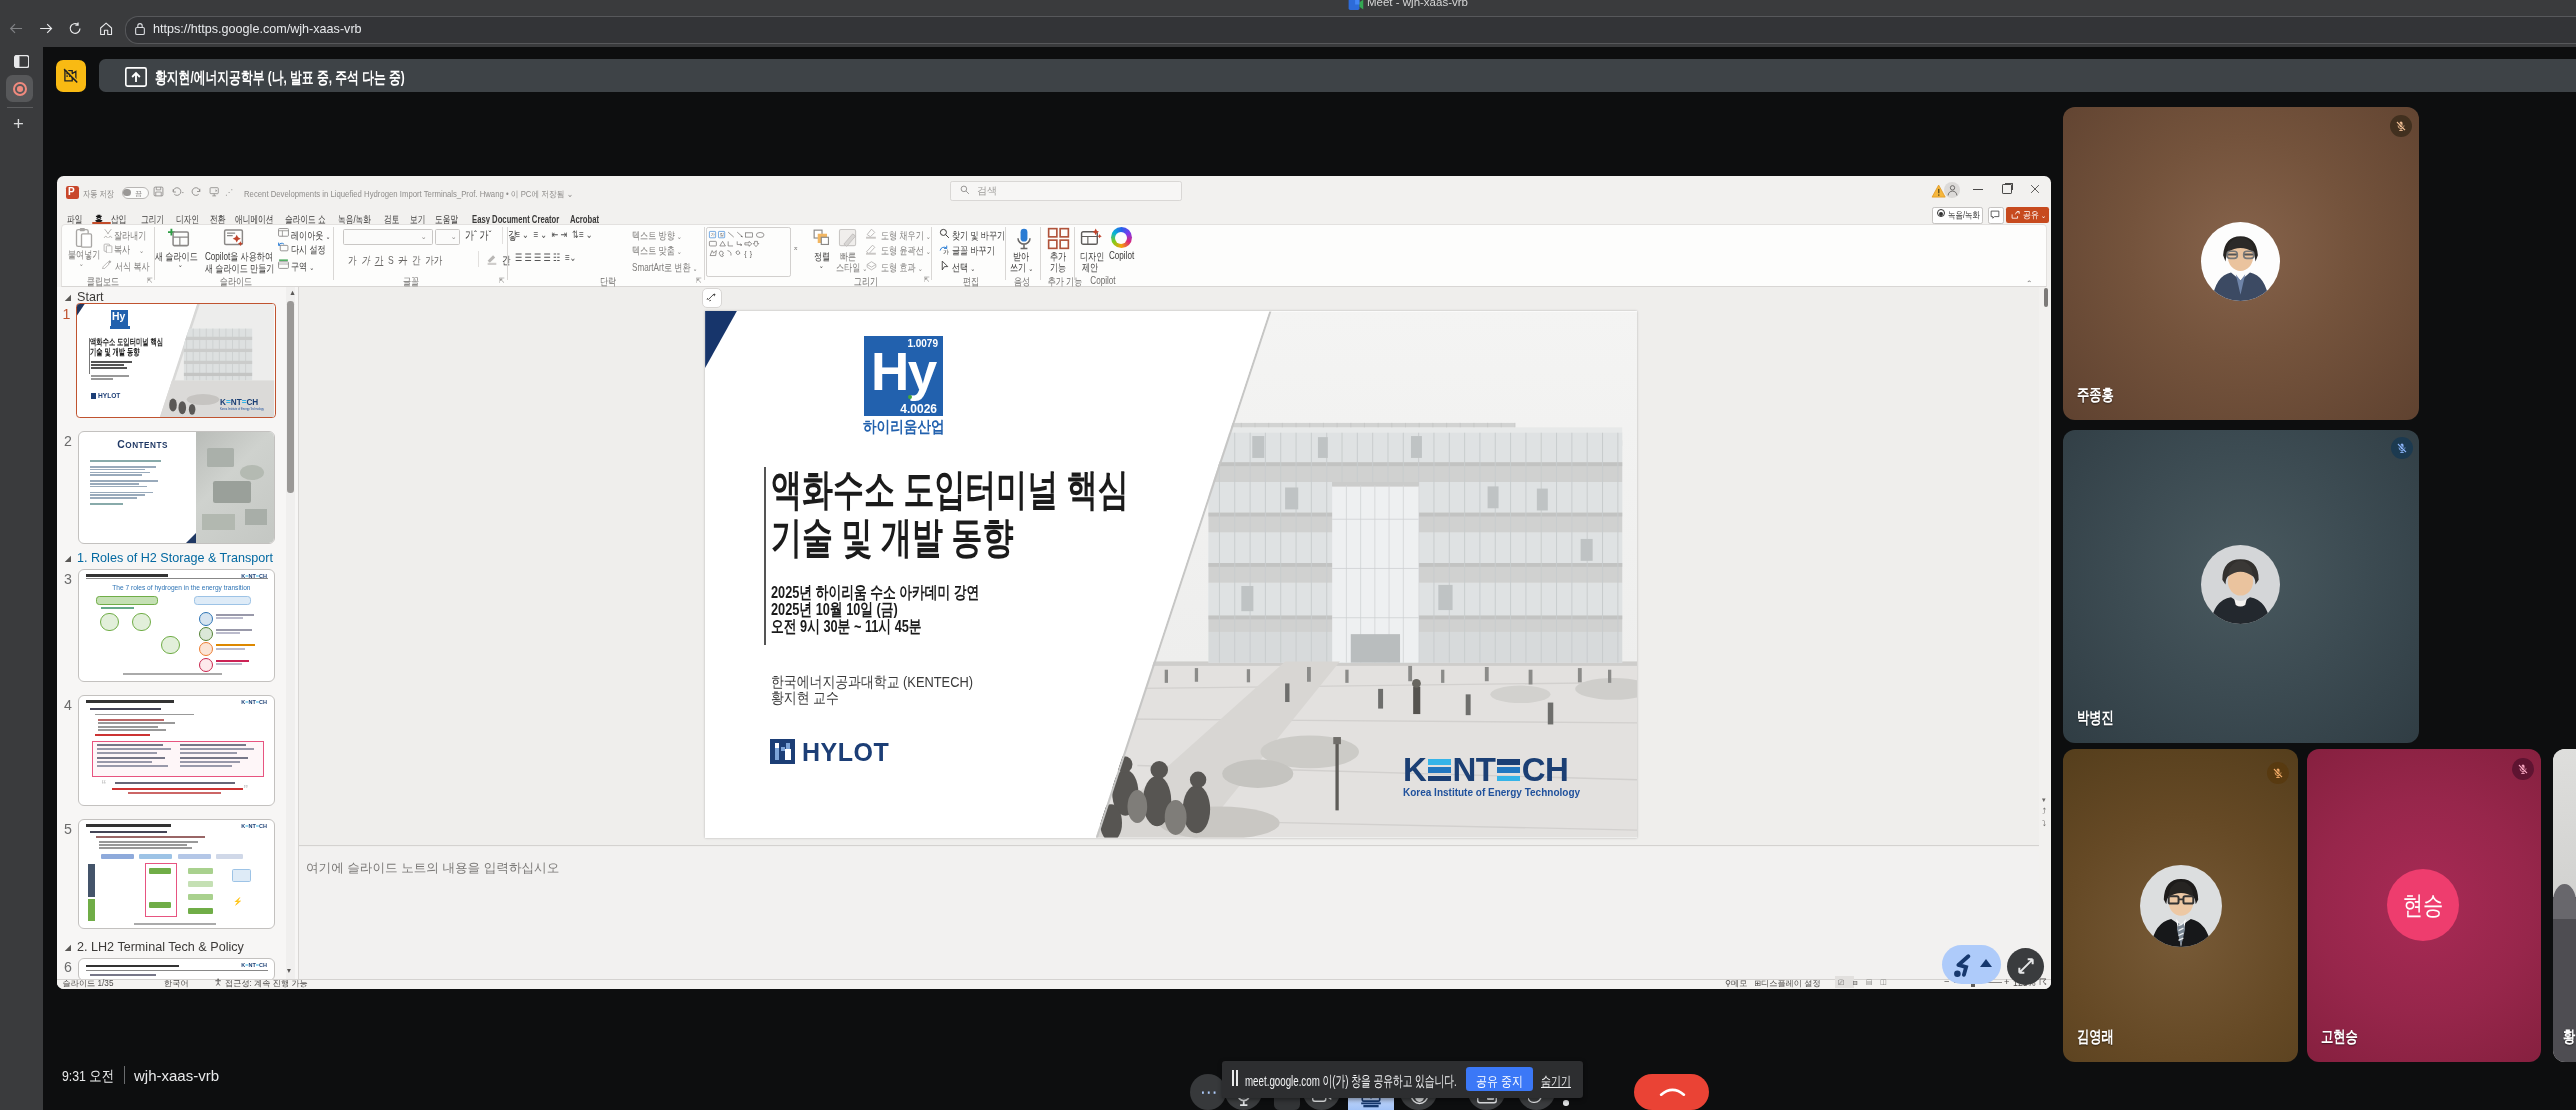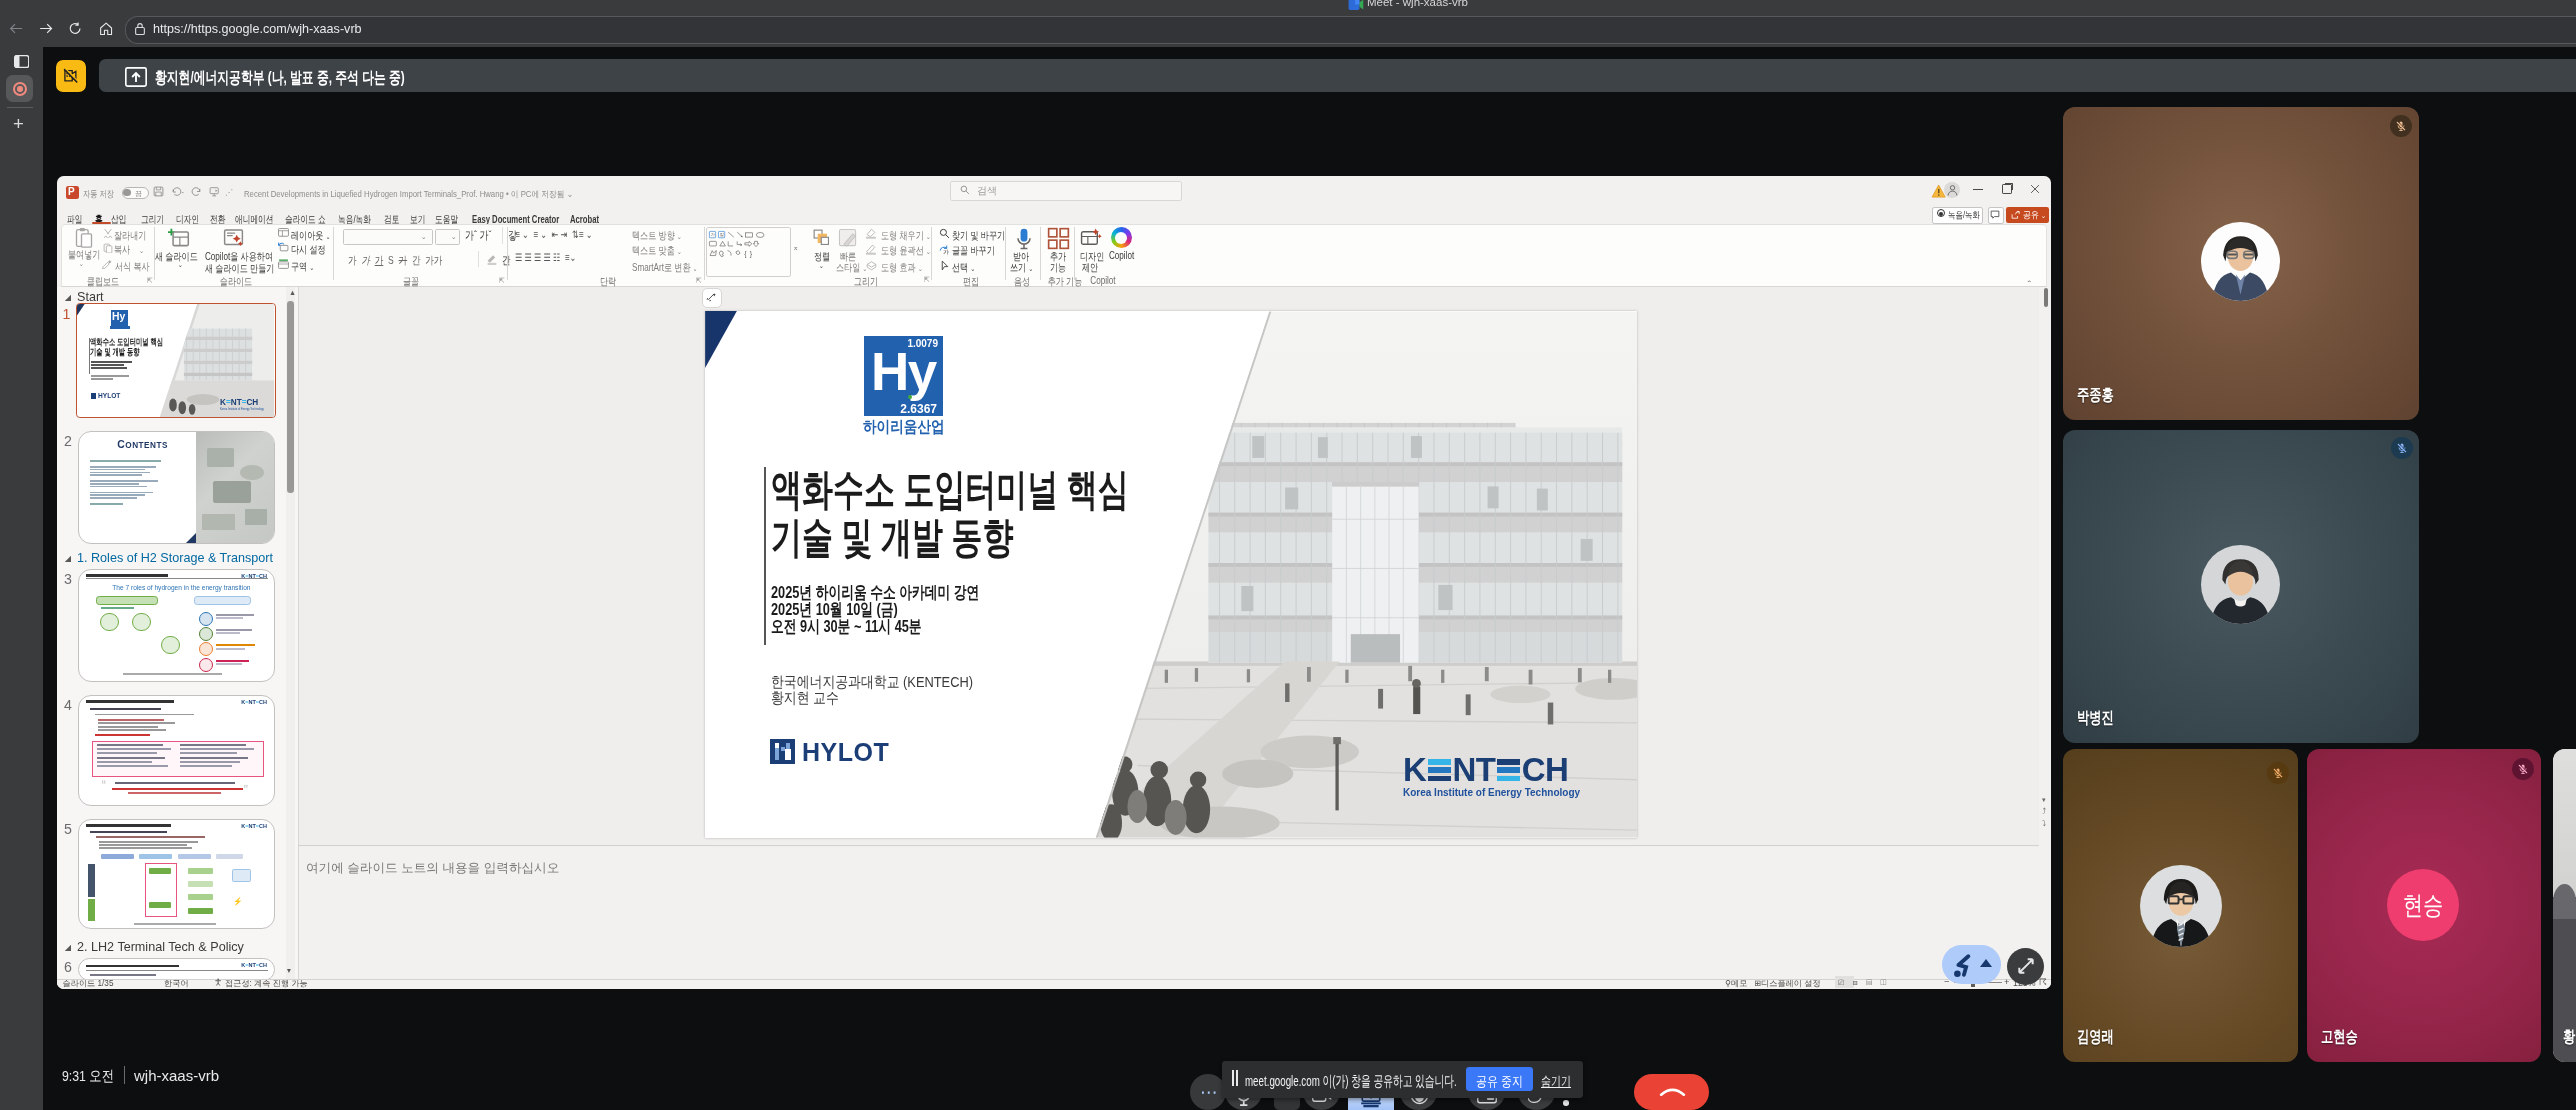--- a/index.html
+++ b/index.html
@@ -1,21 +1,21 @@
 <!DOCTYPE html>
 <html style="font-size:8.8px"><head><meta charset="utf-8">
 <style>
 html,body{margin:0;padding:0;background:#0d0e0f;}
 #page{position:relative;width:2576px;height:1110px;background:#0d0e0f;overflow:hidden;
   font-family:"Liberation Sans",sans-serif;-webkit-font-smoothing:antialiased;}
 .a{position:absolute;}
 .tile{position:absolute;border-radius:12px;overflow:hidden;}
 .tname{position:absolute;left:14.2px;bottom:14.2px;color:#fff;font-size:16.4px;font-weight:bold;text-shadow:0 0.5px 1.6px rgba(0,0,0,.5);white-space:nowrap;transform:scaleX(.75);transform-origin:0 50%;}
 .mic{position:absolute;border-radius:50%;display:flex;align-items:center;justify-content:center;}
-.th{position:absolute;background:#fff;border:0.5px solid #c3c1bf;border-radius:13px;overflow:hidden;}
+.th{position:absolute;background:#fff;border:0.5px solid #c3c1bf;border-radius:6px;overflow:hidden;}
 .thn{position:absolute;font-size:14.2px;color:#6b6b6b;}
 .rlbl{position:absolute;top:51px;width:66px;font-size:10.4px;color:#6e6c6a;text-align:center;transform:scaleX(.78);}
 .ritem{position:absolute;font-size:10.4px;color:#7e7c7a;white-space:nowrap;transform:scaleX(.78);transform-origin:0 50%;}
 .ritemd{position:absolute;font-size:10.4px;color:#3b3a39;white-space:nowrap;transform:scaleX(.78);transform-origin:0 50%;}
 .rsep{position:absolute;width:0.5px;background:#d9d7d5;top:3.3px;height:53px;}
 .tabt{position:absolute;top:37px;font-size:10.7px;color:#3a3938;white-space:nowrap;transform:scaleX(.72);transform-origin:0 50%;}
 .k{display:inline-block;transform:scaleX(.72);transform-origin:0 50%;white-space:nowrap;}
 </style></head>
 <body>
 <div id="page">
@@ -555,21 +555,21 @@
   <div class="a" style="left:230px;top:790px;font-size:7.7px;color:#5a5856;">▾</div>
 
   <div class="a" id="slide" style="left:648px;top:135px;width:932px;height:527px;background:#fff;box-shadow:0 0 2.2px rgba(0,0,0,.25);overflow:hidden;">
     <svg class="a" style="left:0;top:0;" width="32" height="57" viewBox="0 0 58 104">
           <path d="M0 0 H58 L0 104 Z" fill="#17356b"></path>
         </svg>
 
     <div class="a" style="left:159px;top:25px;width:79px;height:80px;background:#2261ae;"></div>
     <div class="a" style="left:159px;top:27px;width:74px;text-align:right;font-size:10px;font-weight:bold;color:#fff;">1.0079</div>
     <div class="a" style="left:166px;top:30px;font-size:53px;font-weight:bold;color:#fff;letter-spacing:-1.6px;">Hy</div>
-    <div class="a" style="left:159px;top:91px;width:73px;text-align:right;font-size:12px;font-weight:bold;color:#fff;">2.6367</div>
+    <div class="a" style="left:159px;top:91px;width:73px;text-align:right;font-size:12px;font-weight:bold;color:#fff;">4.0026</div>
     <div class="a" style="left:203px;top:84px;width:4.4px;height:4.4px;background:#44a838;border-radius:50%;"></div>
     <div class="a" style="left:158px;top:106px;font-size:16px;font-weight:bold;color:#2261ae;transform:scaleX(.85);transform-origin:0 50%;white-space:nowrap;">하이리움산업</div>
 
     <div class="a" style="left:59px;top:156px;width:1.6px;height:178px;background:#555;"></div>
     <div class="a" style="left:66px;top:154px;font-size:43px;font-weight:bold;color:#1b1b1b;line-height:48px;transform:scaleX(.72);transform-origin:0 0;white-space:nowrap;">액화수소 도입터미널 핵심<br>기술 및 개발 동향</div>
     <div class="a" style="left:66px;top:273px;font-size:17px;font-weight:bold;color:#1b1b1b;line-height:17px;transform:scaleX(.75);transform-origin:0 0;white-space:nowrap;">2025년 하이리움 수소 아카데미 강연<br>2025년 10월 10일 (금)<br>오전 9시 30분 ~ 11시 45분</div>
     <div class="a" style="left:66px;top:363px;font-size:15.3px;color:#3a3a3a;line-height:16px;transform:scaleX(.84);transform-origin:0 0;white-space:nowrap;">한국에너지공과대학교 (KENTECH)<br>황지현 교수</div>
 
     <div class="a" style="left:65px;top:428px;width:25px;height:25px;background:#1c3e76;"></div>
     <div class="a" style="left:70px;top:432px;width:3.8px;height:12px;background:#fff;"></div>

